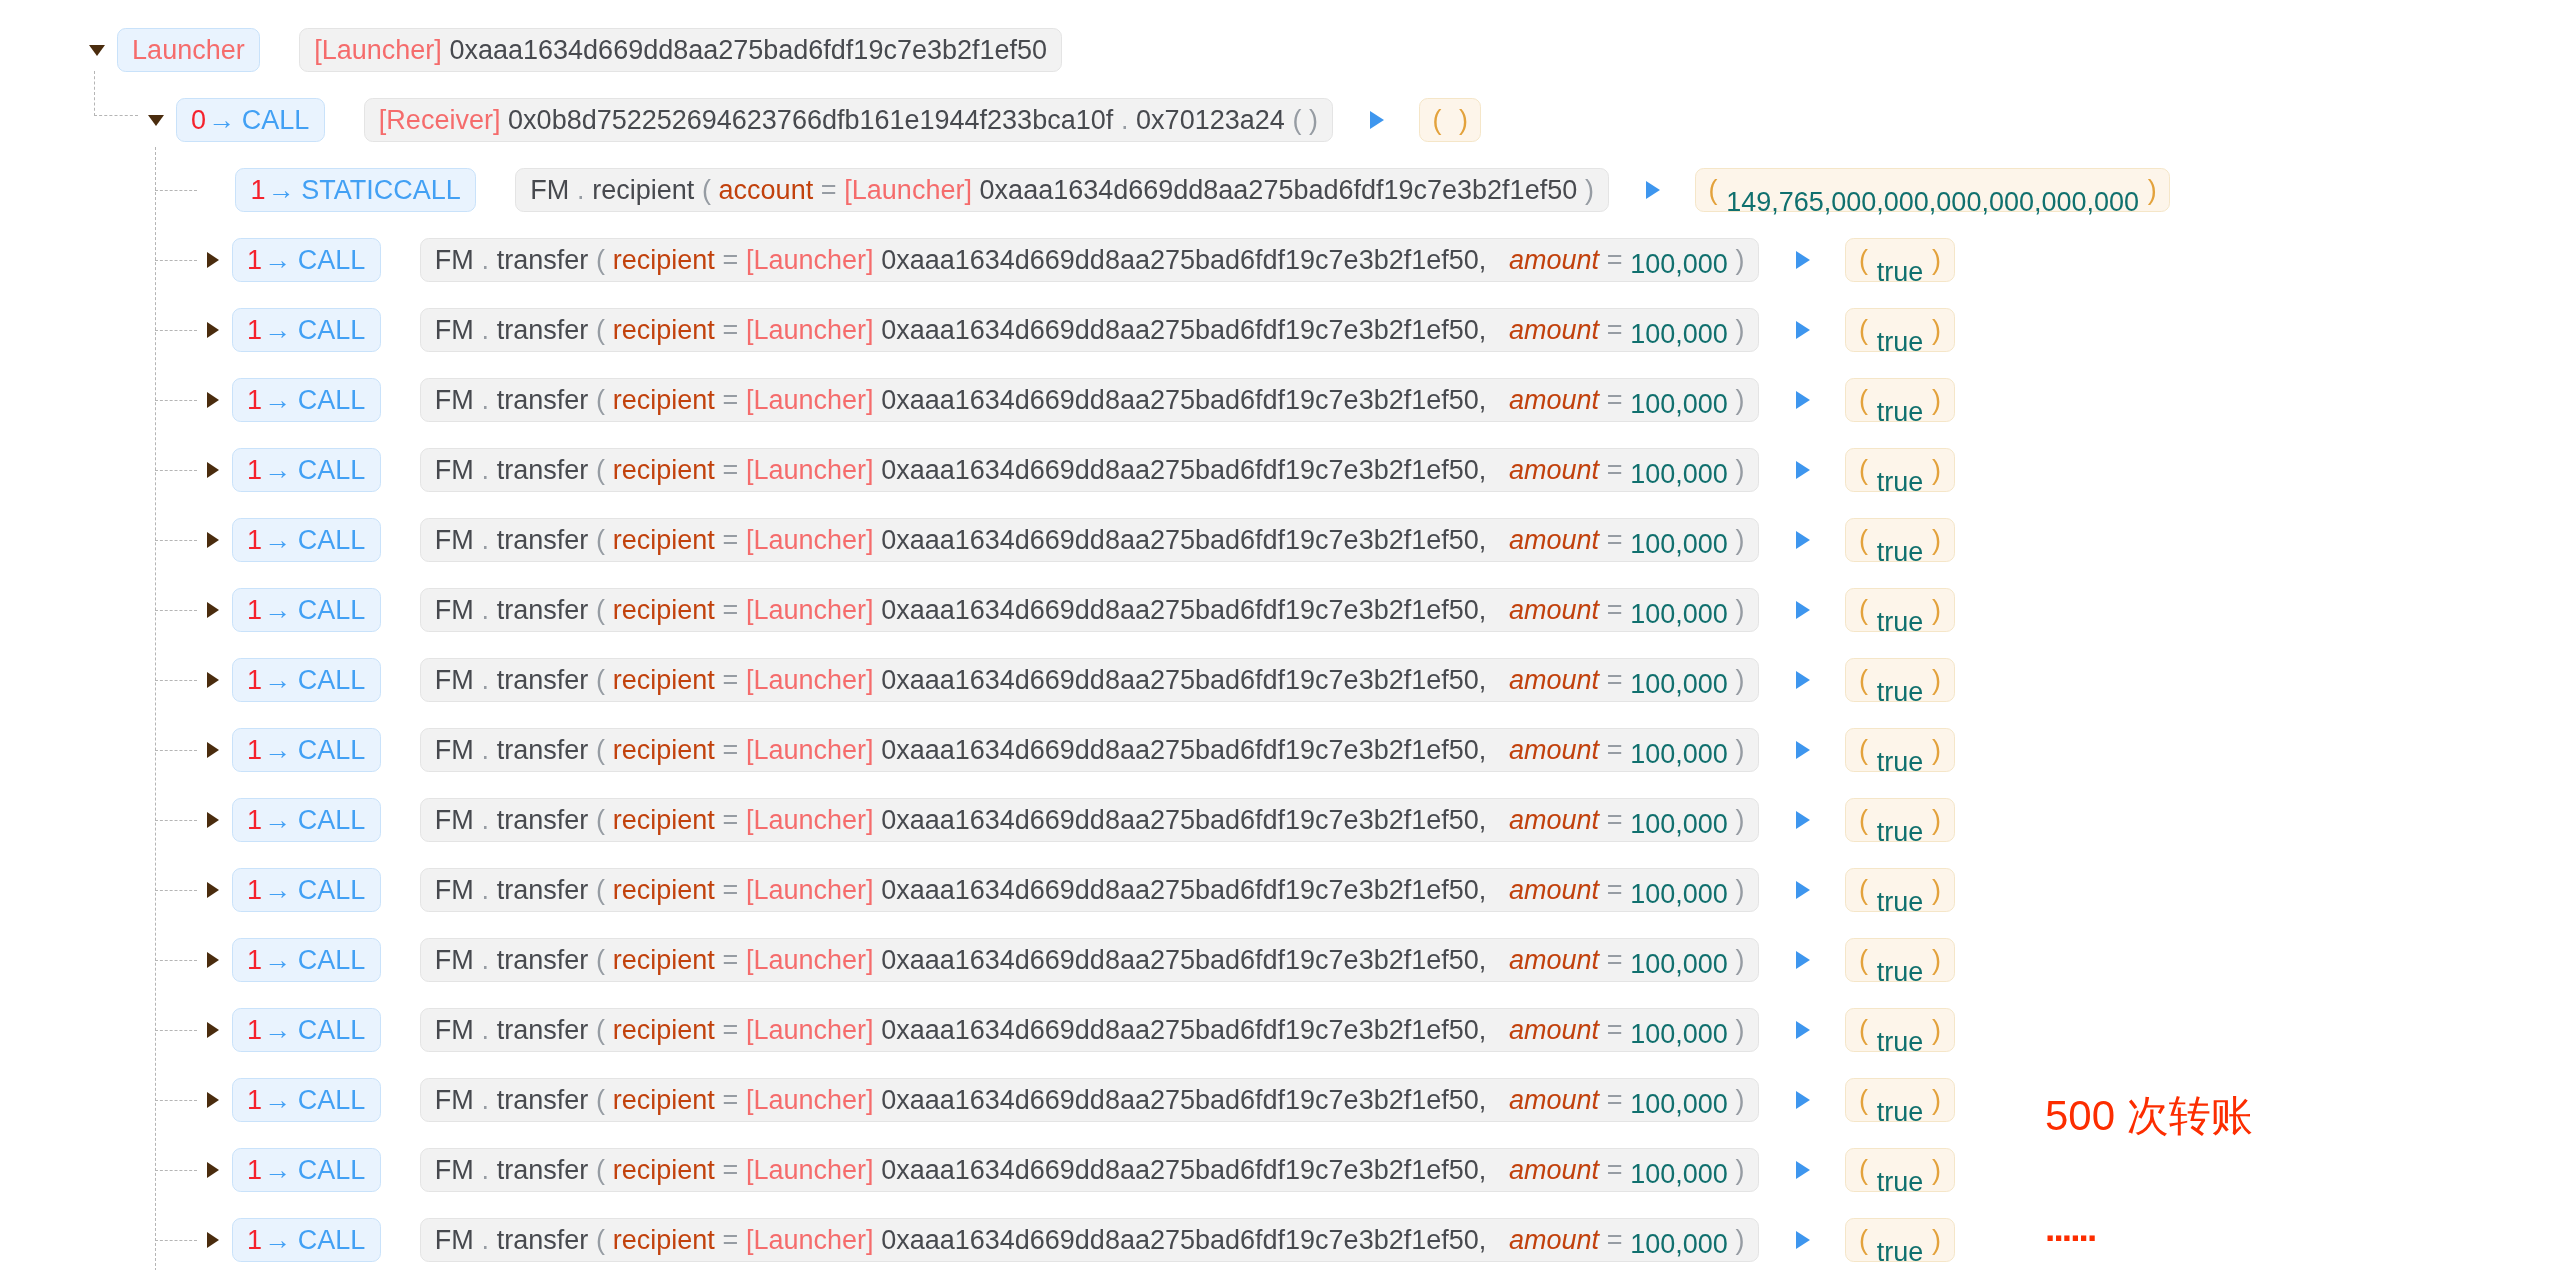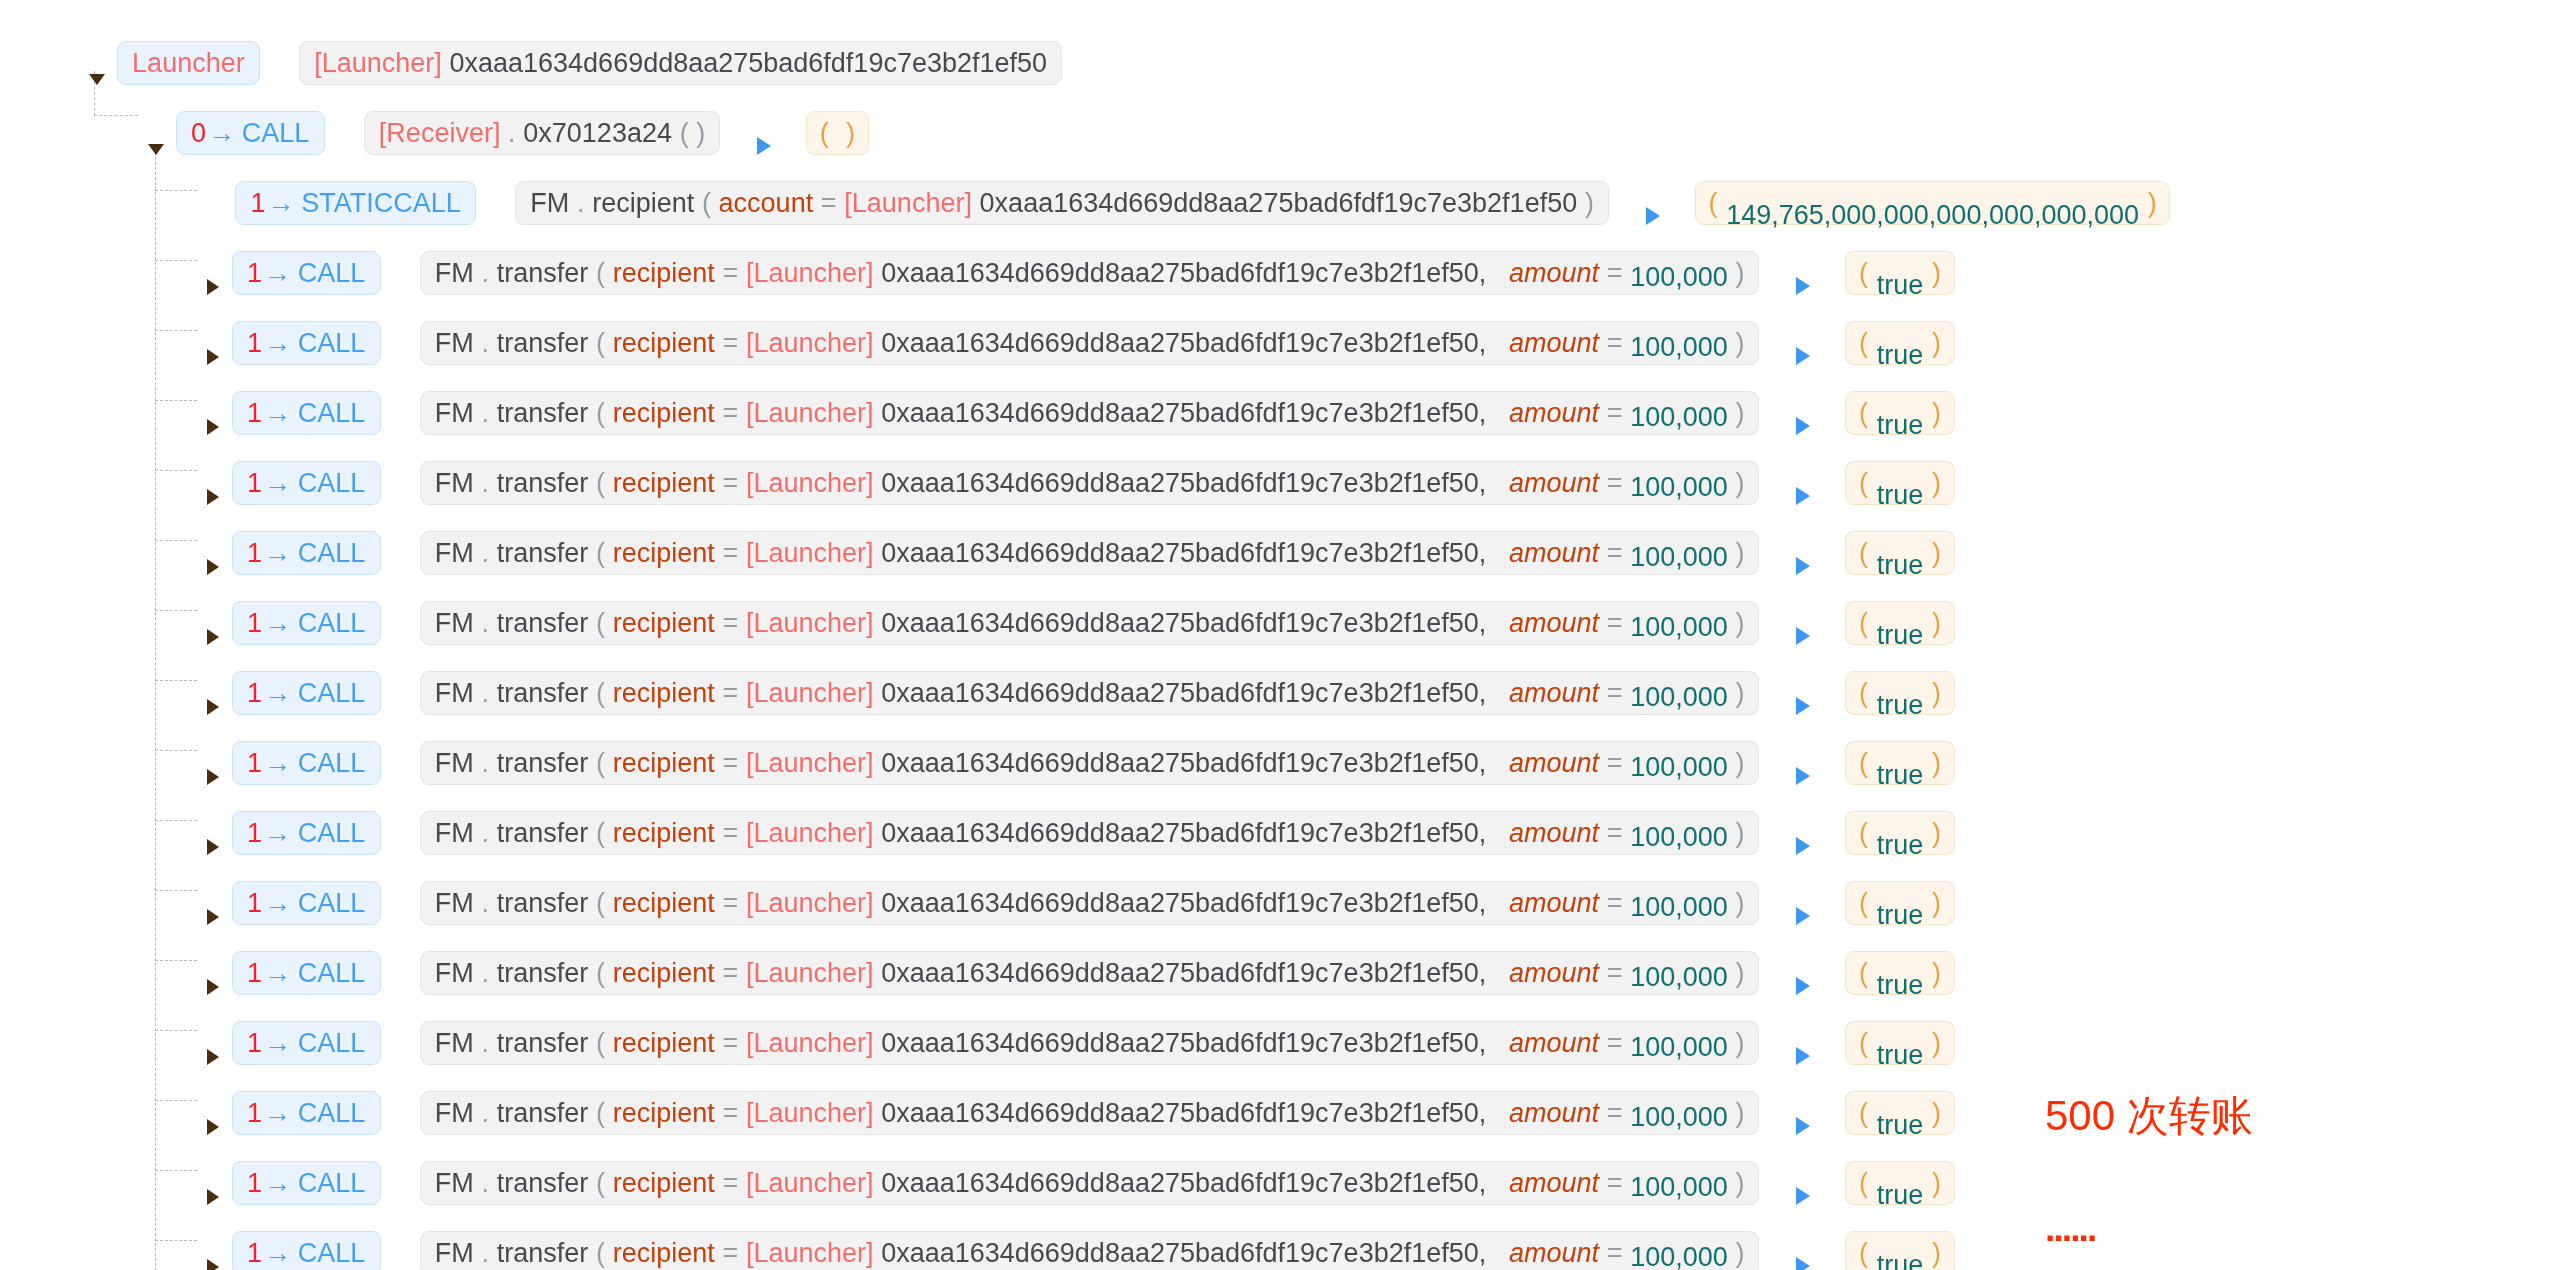--- a/index.html
+++ b/index.html
@@ -13,21 +13,21 @@
   .elbow{
     position:absolute;left:94px;top:71px;width:43px;height:44px;
     border-left:1.9px dashed #b5b5b5;border-bottom:1.9px dashed #b5b5b5;
   }
   .vline{
     position:absolute;left:155px;top:147px;bottom:0;width:0;
     border-left:1.9px dashed #b5b5b5;
   }
 
   
-  .row{position:relative;height:70px;display:flex;align-items:flex-end;white-space:nowrap;}
+  .row{position:relative;height:70px;display:flex;align-items:center;white-space:nowrap;}
   .row-root{padding-left:89px;}
   .row-receiver{padding-left:148px;}
   .row-static{padding-left:235px;}
   .row-call{padding-left:207px;}
   .row-child::before{
     content:"";position:absolute;left:155px;top:50%;width:42px;height:0;
     border-top:1.9px dashed #b5b5b5;
   }
 
   
@@ -105,20 +105,21 @@
 
   <div class="row row-receiver">
     <span class="tri-down"></span>
     <span class="badge">
       <span class="idx">0</span>
       <span class="arrow">→</span>
       <span class="op">CALL</span>
     </span>
     <span class="pill">
       <span class="sa">[Receiver]</span>
+      <span class="dk">0x0b8d752252694623766dfb161e1944f233bca10f</span>
       <span class="pu">.</span>
       <span class="dk">0x70123a24</span>
       <span class="pu">( )</span>
     </span>
     <span class="play"></span>
     <span class="result">
       <span class="paren">(</span>
       <span class="val"></span>
       <span class="paren">)</span>
     </span>

